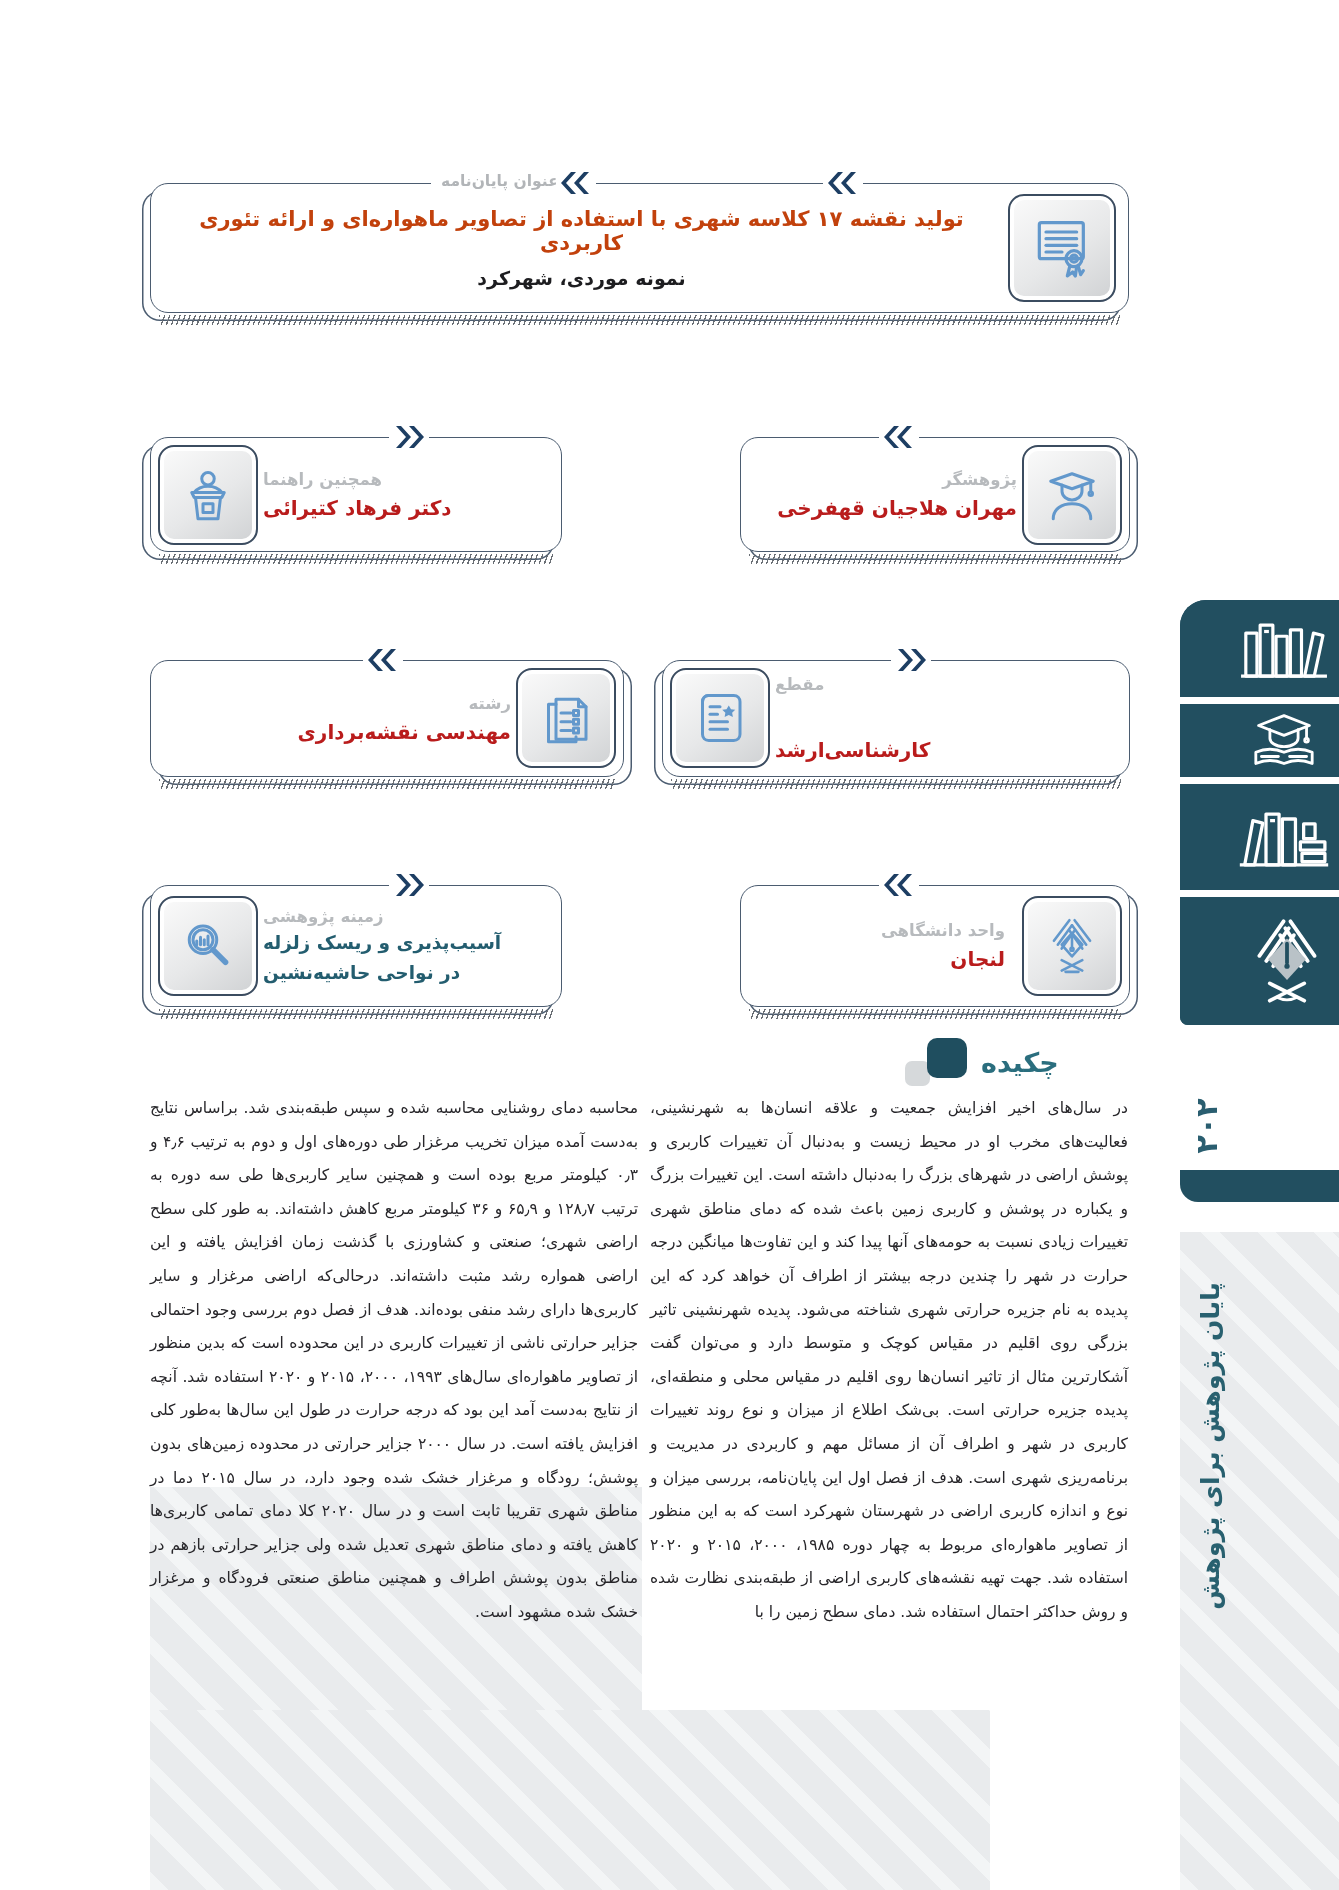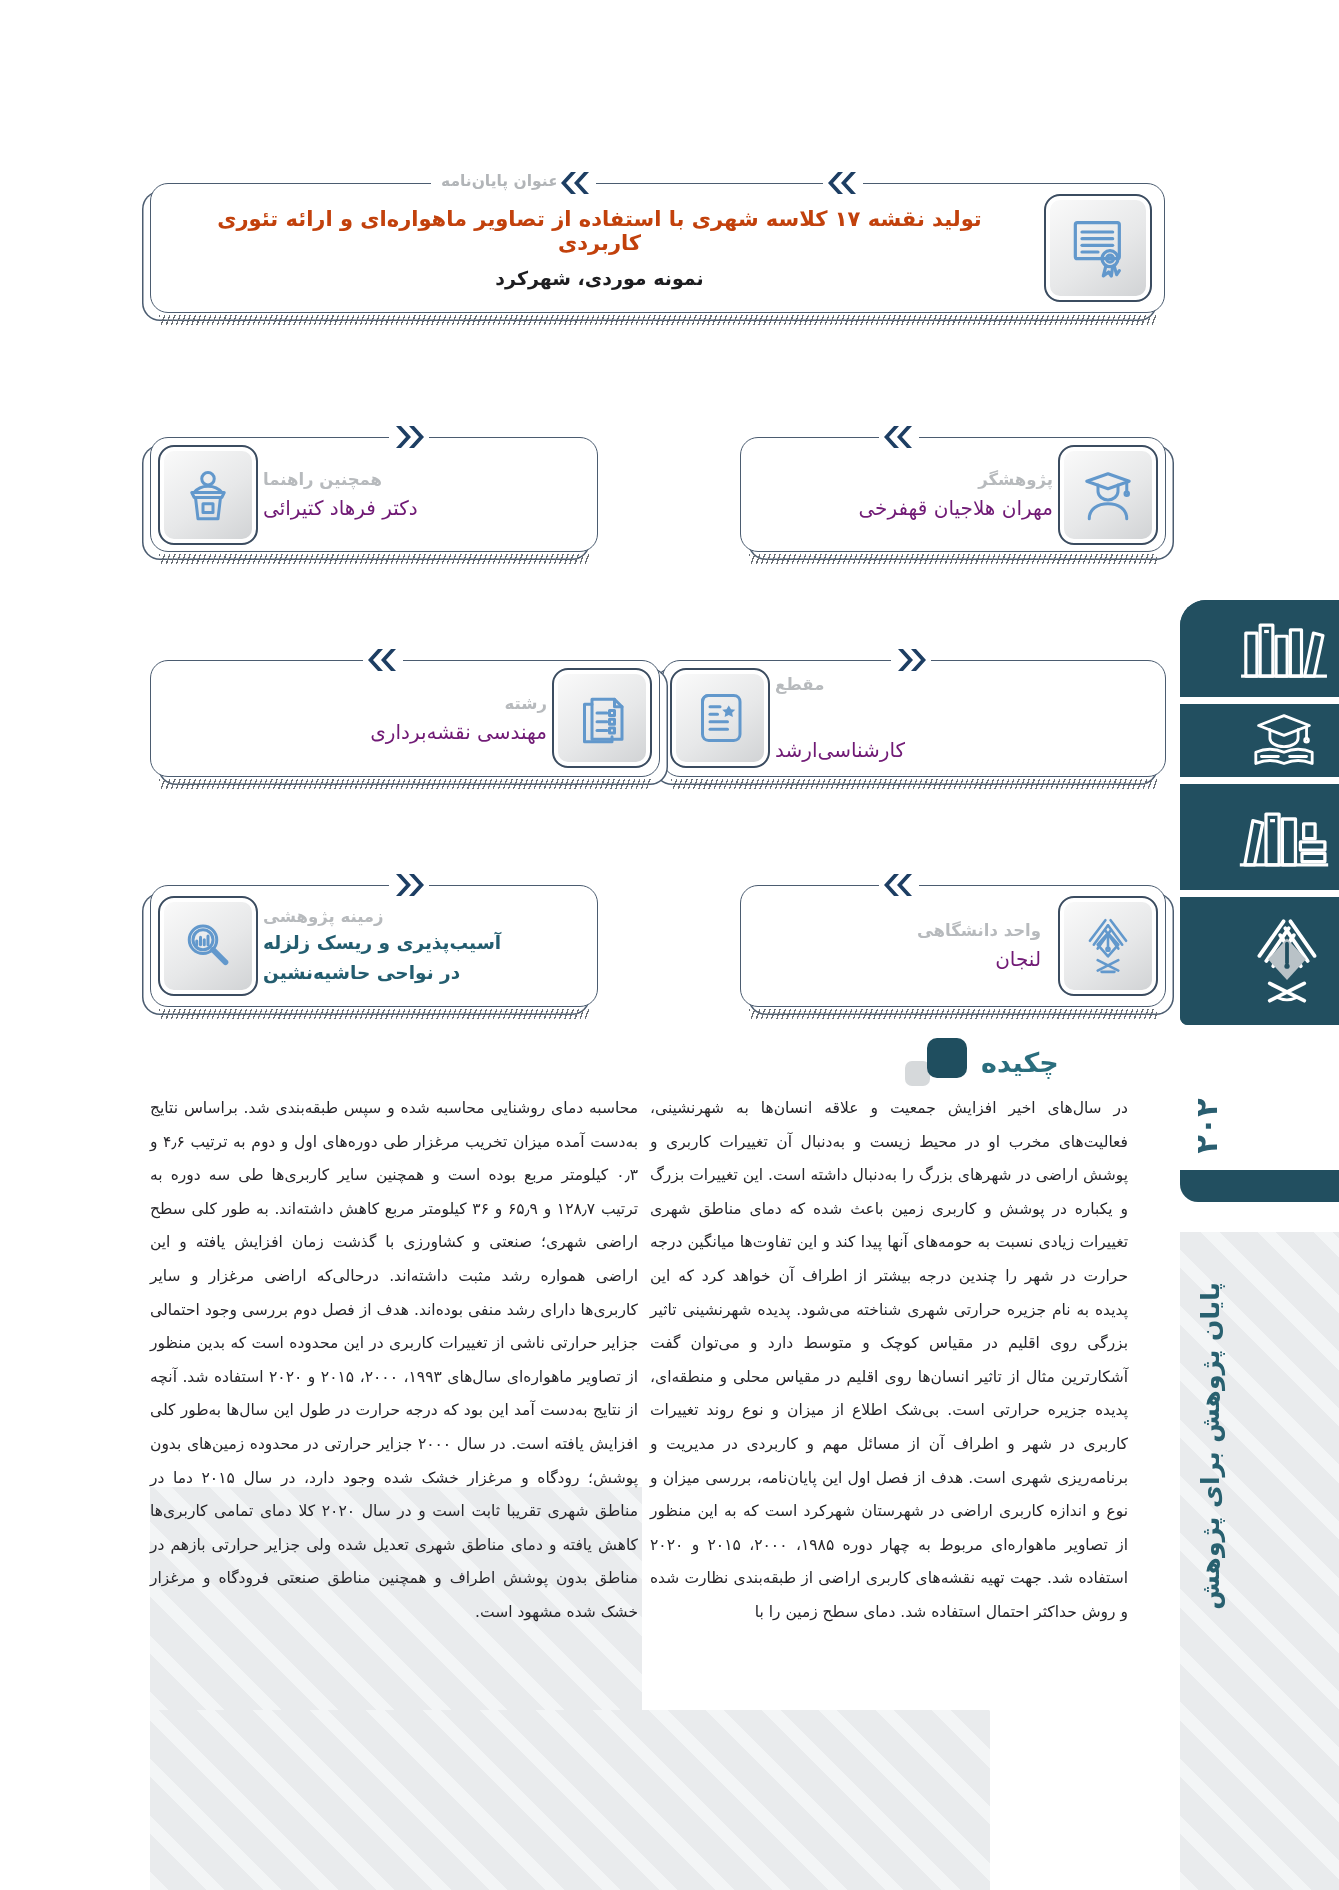--- a/index.html
+++ b/index.html
@@ -6,33 +6,33 @@
   #page{position:relative;width:1339px;height:1890px;background:#ffffff;overflow:hidden;
         font-family:"DejaVu Sans",sans-serif;}
   .fa{direction:rtl;}
   
   .stripes{position:absolute;background-color:#e9ebed;
     background-image:repeating-linear-gradient(45deg,#f3f5f6 0,#f3f5f6 13px,rgba(0,0,0,0) 13px,rgba(0,0,0,0) 40px);}
   
   .hatch{position:absolute;height:10px;left:8px;right:8px;bottom:-13px;
     background-image:repeating-linear-gradient(110deg,#696e74 0,#696e74 1.3px,rgba(0,0,0,0) 1.3px,rgba(0,0,0,0) 4.8px);}
   
-  .obox{position:absolute;border:1.5px solid #4b5c70;border-radius:18px;background:#fff;padding-left:36px;}
+  .obox{position:absolute;border:1.5px solid #4b5c70;border-radius:18px;background:#fff;}
   .sh-l{box-shadow:-8px 8px 0 -1.5px #ffffff,-8px 8px 0 0 #4b5c70;}
   .sh-r{box-shadow:8px 8px 0 -1.5px #ffffff,8px 8px 0 0 #4b5c70;}
   .tile{position:absolute;width:96px;height:96px;border:2px solid #3b4c60;border-radius:16px;
     background:linear-gradient(145deg,#fbfbfb 0%,#e7e8e9 55%,#cfd1d3 100%);
     box-shadow:inset 0 0 0 4px #ffffff;display:flex;align-items:center;justify-content:center;}
   .title-tile{width:104px;height:104px;}
   .chev{position:absolute;top:-13px;background:#fff;padding:0 5px;line-height:0;}
   .chev svg{display:block;}
   .flip{transform:scaleX(-1);}
   .ibox .txt{position:absolute;top:0;bottom:0;display:flex;flex-direction:column;justify-content:center;gap:7px;}
   .lab{font-size:16.5px;color:#b7babd;font-weight:bold;}
-  .val{font-size:20px;color:#701a75;font-weight:normal;}
+  .val{font-size:20px;color:#b91c1c;font-weight:bold;}
   .val2{font-size:18.5px;color:#235d6f;font-weight:bold;line-height:26px;}
   .ta-r{text-align:right;} .ta-l{text-align:left;}
   
   #title-box{left:150px;top:183px;width:977px;height:128px;}
   #title-label{position:absolute;top:-12px;left:280px;background:#fff;padding:0 10px;
     font-size:15.5px;color:#b2b5b8;font-weight:bold;}
   #title-text{position:absolute;right:140px;left:24px;top:0;height:100%;
     display:flex;flex-direction:column;justify-content:center;gap:12px;text-align:center;}
   #title-line1{font-size:21px;font-weight:bold;color:#c2410c;}
   #title-line2{font-size:19px;font-weight:bold;color:#1d1d20;}

